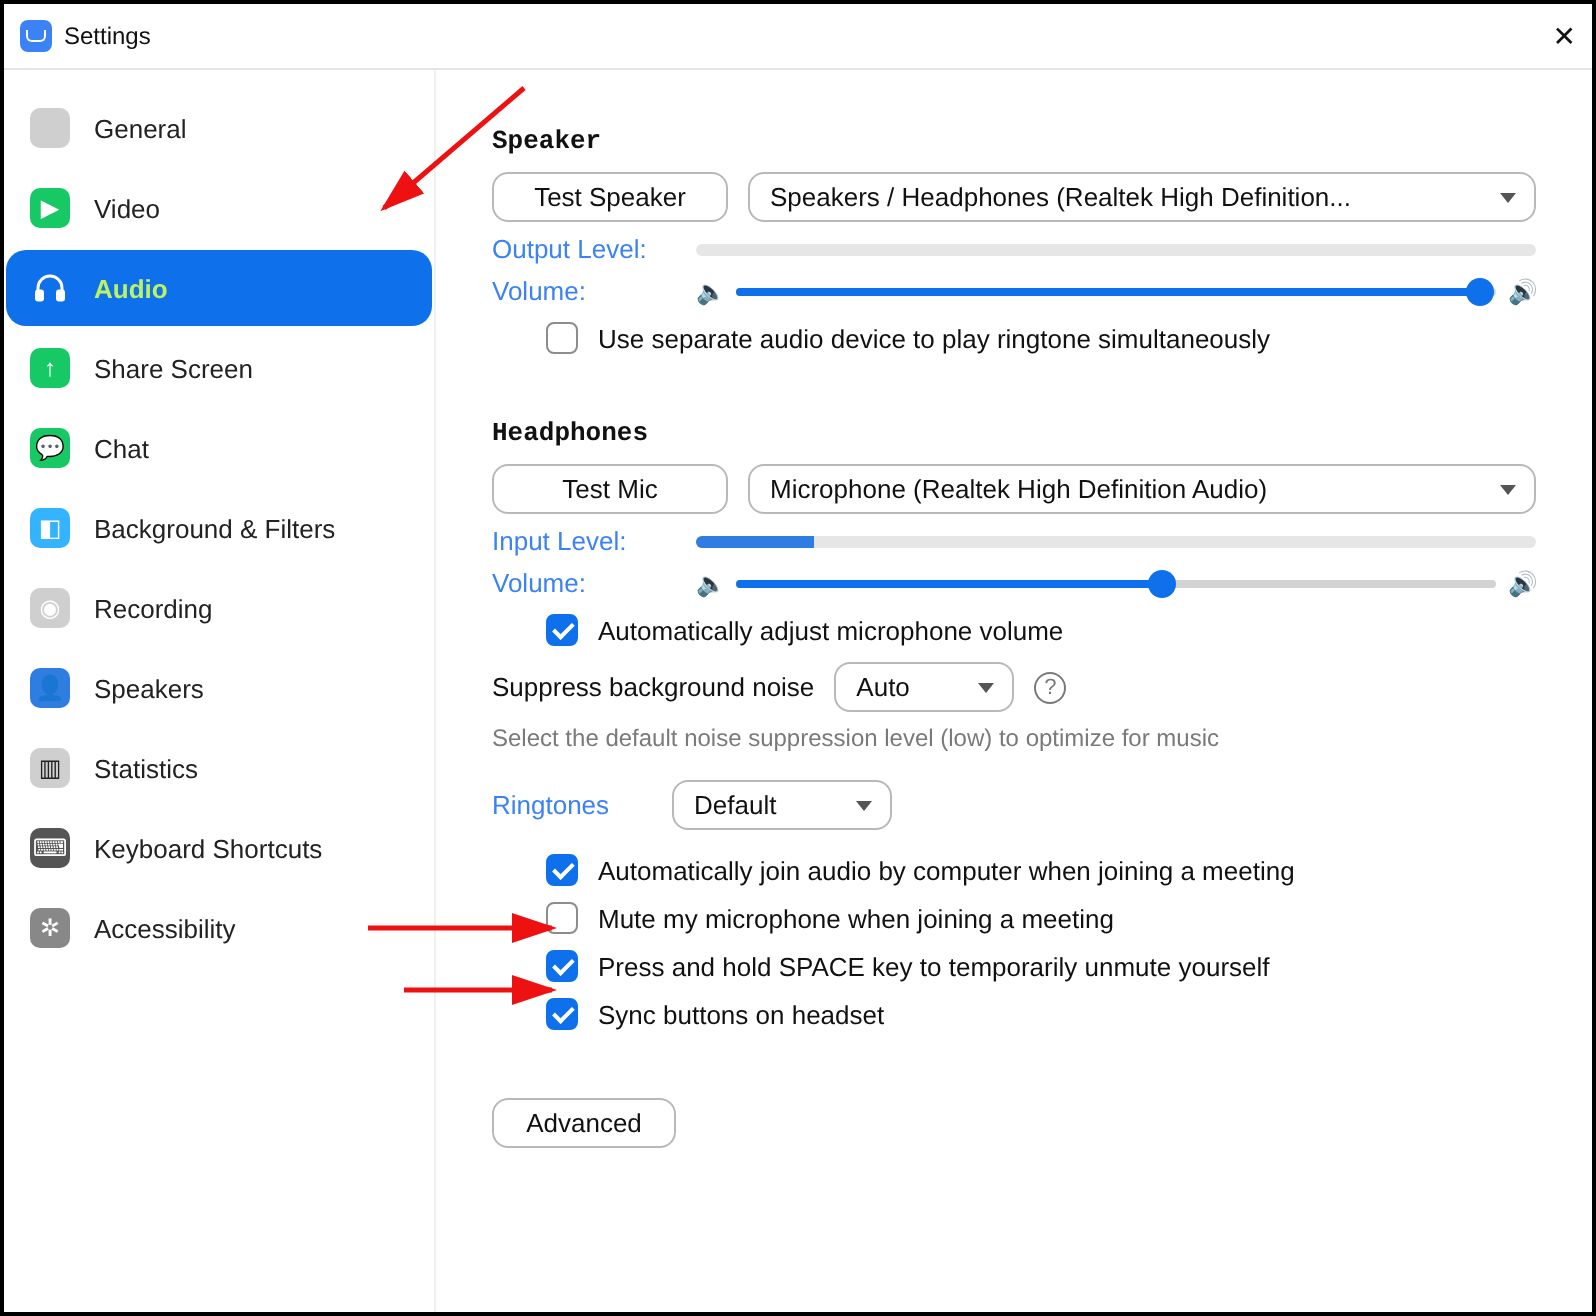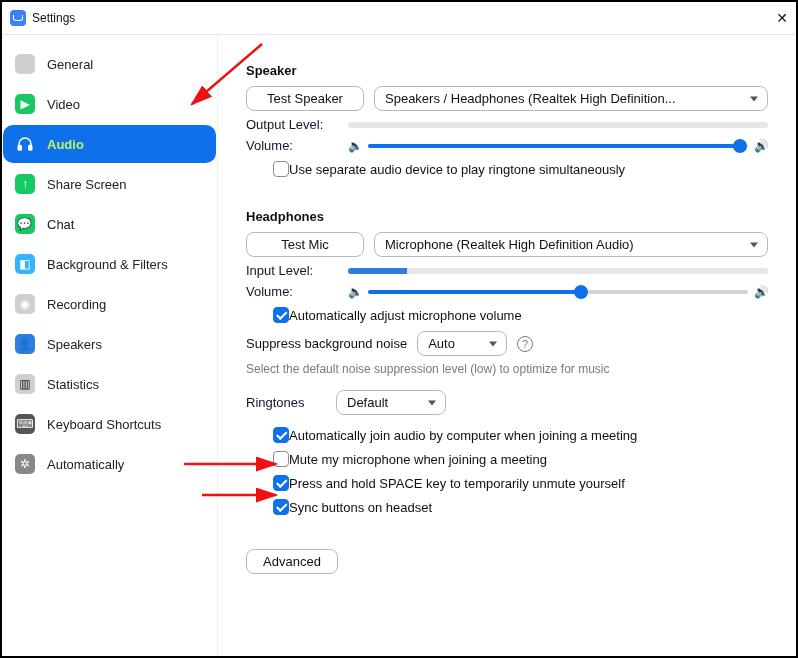--- a/index.html
+++ b/index.html
@@ -63,21 +63,21 @@
     background: #0e71eb;
     color: #bef264;
     font-weight: 600;
   }
   .content {
     flex: 1;
     padding: 18px 28px 18px 28px;
     position: relative;
     overflow:auto;
   }
-  .section-title { font-weight: 600; margin: 10px 0 8px; }
+  .section-title { font-weight: 600; margin: 10px 0 8px; font-family: Liberation Mono, monospace; }
   .row { display: flex; align-items: center; margin: 6px 0; gap: 10px; }
   .btn {
     border: 1px solid #b9b9b9;
     background: #fff;
     border-radius: 8px;
     padding: 4px 14px;
     font-size: 13px;
     cursor: pointer;
     min-width: 118px;
     text-align: center;
@@ -93,21 +93,21 @@
     min-width: 90px;
     white-space: nowrap;
     overflow: hidden; text-overflow: ellipsis;
   }
   .select.wide { flex:1; }
   .select::after {
     content: ""; position:absolute; right:9px; top:50%;
     width:0;height:0;border-left:4px solid transparent;border-right:4px solid transparent;border-top:5px solid #555;
     transform: translateY(-50%);
   }
-  .label { min-width: 92px; color:#0f172a; }
+  .label { min-width: 92px; color:#3b82f6; }
   .label.sm { min-width: 80px; }
   .meter {
     flex:1; height:6px; background:#e6e6e6; border-radius:3px; position:relative; overflow:hidden;
   }
   .meter .fill { position:absolute; left:0; top:0; bottom:0; background:#2f7de1; }
   .slider {
     flex:1; display:flex; align-items:center; gap:6px;
     position:relative;
   }
   .slider .vol-icon { width:14px; font-size:12px; color:#6b6b6b; }
@@ -120,21 +120,21 @@
     transform: translate(-50%, -50%);
   }
   .checkbox {
     width:16px; height:16px; border:1.5px solid #8c8c8c; border-radius:4px; background:#fff;
     display:inline-flex; align-items:center; justify-content:center; flex-shrink:0;
   }
   .checkbox.checked { background:#0e71eb; border-color:#0e71eb; }
   .checkbox.checked::after {
     content:""; width:4px; height:8px; border:solid #fff; border-width:0 2px 2px 0; transform: rotate(45deg) translateY(-1px);
   }
-  .checkrow { display:flex; align-items:center; margin:8px 0;padding-left:27px; }
+  .checkrow { display:flex; align-items:center; gap:10px; margin:8px 0;padding-left:27px; }
   .helptext { color:#7a7a7a; font-size:12px; margin:6px 0 14px; }
   .helpcircle {
     width:16px;height:16px;border:1.5px solid #7a7a7a;border-radius:50%;
     display:flex;align-items:center;justify-content:center;font-size:11px;color:#7a7a7a;
   }
   .gap { height: 14px; }
   
   .ic-general{background:#cfcfcf;}
   .ic-video{background:#17c964;color:#fff;}
   .ic-audio{color:#fff;}
@@ -205,21 +205,21 @@
       <div class="side-item">
         <span class="icon ic-stats">▥</span>
         <span>Statistics</span>
       </div>
       <div class="side-item">
         <span class="icon ic-kbd">⌨</span>
         <span>Keyboard Shortcuts</span>
       </div>
       <div class="side-item">
         <span class="icon ic-acc">✲</span>
-        <span>Automatically</span>
+        <span>Accessibility</span>
       </div>
     </div>
 
     <div class="content">
 
       <div class="section-title">Speaker</div>
       <div class="row">
         <div class="btn">Test Speaker</div>
         <div class="select wide">Speakers / Headphones (Realtek High Definition...</div>
       </div>

